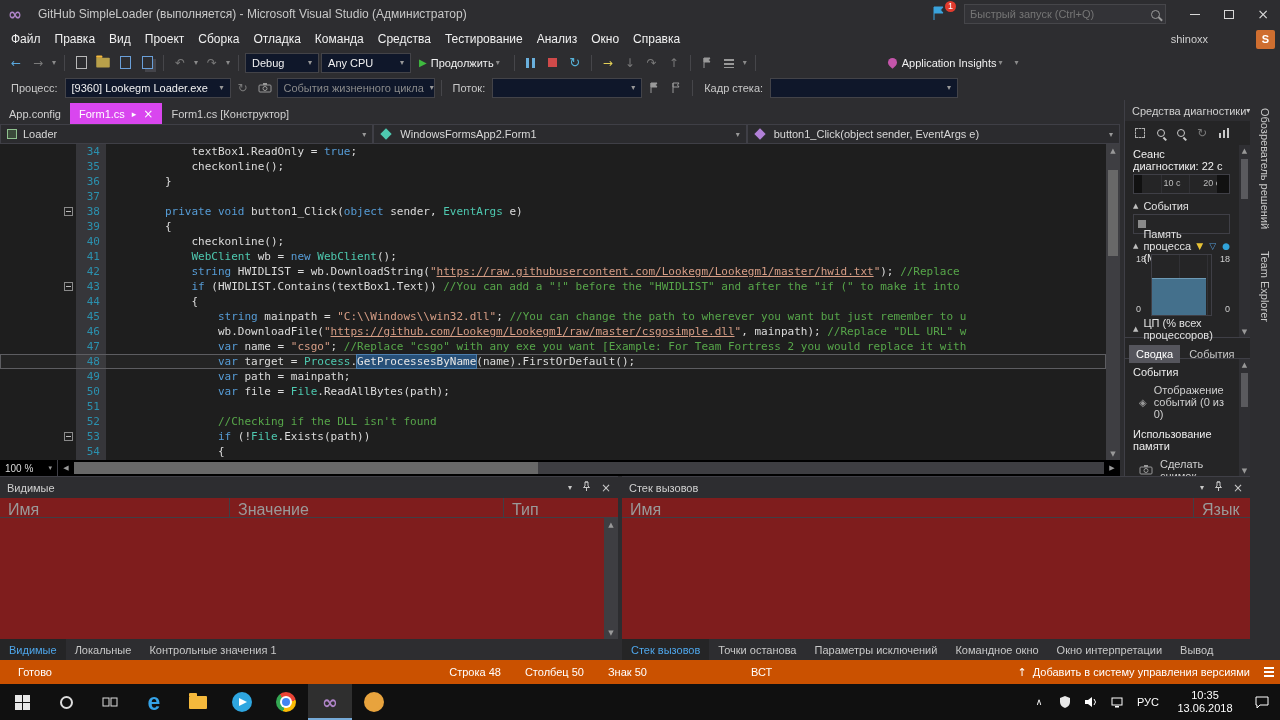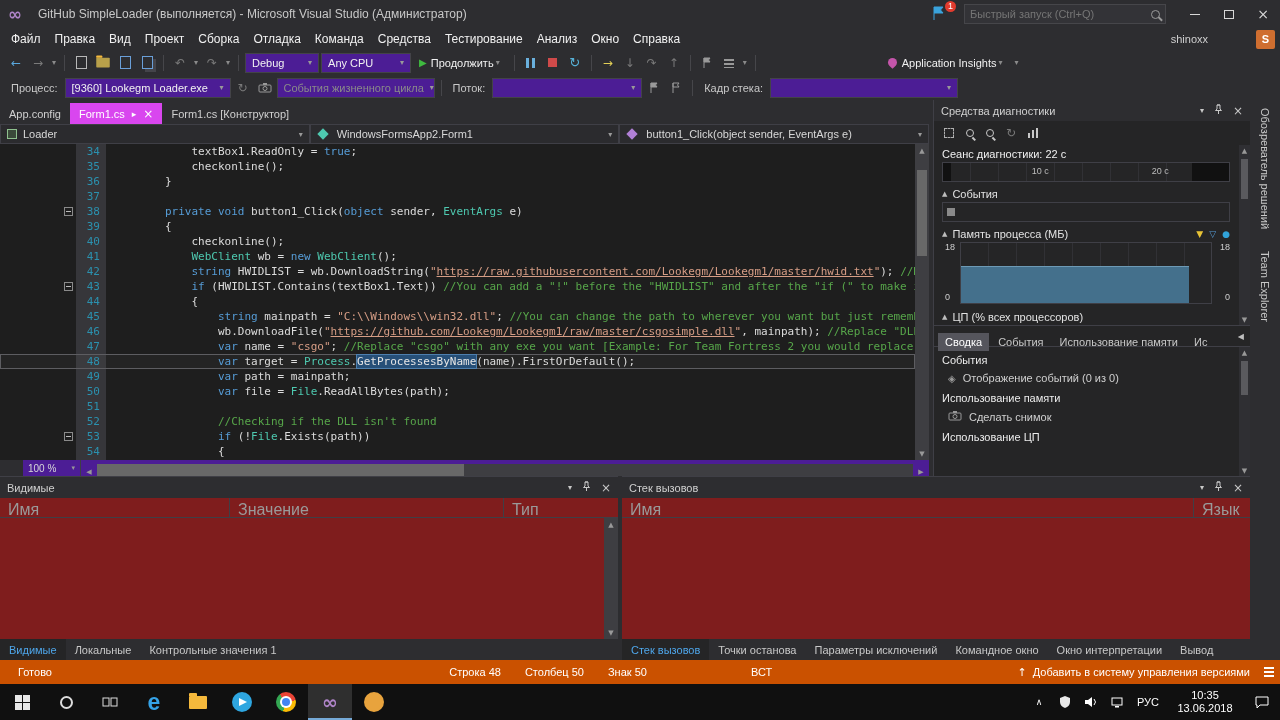--- a/index.html
+++ b/index.html
@@ -32,21 +32,21 @@
   .user-name { color:#d0d0d0; margin-right:48px; font-size:11px; }
   .avatar { width:19px; height:19px; background:#cf6e30; color:#fff; display:flex; align-items:center; justify-content:center; font-size:11px; font-weight:bold; margin-right:5px; border-radius:2px; }
 
   
   .toolbar { display:flex; align-items:center; padding:0 6px; gap:2px; }
   .tb1 { height:25px; }
   .tb2 { height:25px; }
   .tbtn { height:20px; min-width:20px; display:flex; align-items:center; justify-content:center; color:#c8c8c8; font-size:12px; }
   .tsep { width:1px; height:16px; background:#46464a; margin:0 4px; flex:none; }
   .tcaret { color:#8a8a8a; font-size:8px; padding:0 2px; }
-  .combo { height:20px; background:#4c1d95; border:1px solid #434348; display:flex; align-items:center; padding:0 6px; font-size:11px; color:#f1f1f1; white-space:nowrap; overflow:hidden; }
+  .combo { height:20px; background:#0f172a; border:1px solid #434348; display:flex; align-items:center; padding:0 6px; font-size:11px; color:#f1f1f1; white-space:nowrap; overflow:hidden; }
   .combo .caret { margin-left:auto; color:#999; font-size:8px; padding-left:6px; }
   .combo.dim { color:#8a8a8a; }
   .w-debug{width:74px} .w-cpu{width:90px} .w-proc{width:166px} .w-life{width:158px} .w-thread{width:150px} .w-frame{width:188px}
   .tlabel { color:#c8c8c8; font-size:11px; padding:0 5px; white-space:nowrap; }
   .i-back{color:#5aa7dc} .i-fwd{color:#7a7a7a}
   .i-pause { width:9px; height:10px; border-left:3px solid #6ab0dd; border-right:3px solid #6ab0dd; }
   .i-stop { width:9px; height:9px; background:#d04a4a; }
   .i-restart { color:#56b0d6; font-size:13px; }
   .i-play { color:#3fba3f; font-size:10px; margin-right:4px; }
   .i-next { color:#e2cf56; }
@@ -63,21 +63,21 @@
       linear-gradient(#c8c8c8,#c8c8c8) 4px 100%/2px 8px no-repeat,
       linear-gradient(#c8c8c8,#c8c8c8) 8px 100%/2px 10px no-repeat; }
 
   
   .main { position:relative; height:560px; padding-right:30px; }
   .top-row { height:376px; display:flex; }
   .bottom-row { height:184px; display:flex; }
   .vsplit { width:4px; background:#2d2d30; }
 
   
-  .editor-stack { width:929px; display:flex; flex-direction:column; }
+  .editor-stack { width:1120px; display:flex; flex-direction:column; }
   .doc-tabs { height:24px; display:flex; align-items:flex-end; }
   .dtab { height:21px; display:flex; align-items:center; padding:0 9px; font-size:11px; color:#d0d0d0; white-space:nowrap; }
   .dtab.active { background:#d946ef; color:#fff; }
   .run-ind { margin-left:7px; font-size:9px; }
   .tab-close { margin-left:7px; font-size:12px; }
 
   
   .navbar { height:20px; display:flex; background:#2d2d30; }
   .nav-combo { flex:1; height:20px; border:1px solid #3f3f46; background:#2b2b2e; display:flex; align-items:center; padding:0 6px; font-size:11px; color:#d8d8d8; white-space:nowrap; overflow:hidden; }
   .nav-combo .caret { margin-left:auto; color:#999; font-size:8px; padding-left:6px; }
@@ -98,21 +98,21 @@
   .foldbox { width:9px; height:9px; border:1px solid #8a8a8a; background:linear-gradient(#bbb,#bbb) center/5px 1px no-repeat #1e1e1e; }
   .tk-k{color:#569cd6} .tk-t{color:#4ec9b0} .tk-s{color:#d69d85} .tk-c{color:#57a64a} .tk-p{color:#dcdcdc}
   .tk-u{color:#d69d85; text-decoration:underline;}
   .tk-sel{color:#e6e6e6; background:#264f78; box-shadow:0 0 0 1px #4e7fae;}
   .vscroll { position:absolute; top:0; right:0; bottom:0; width:14px; background:#3e3e42; }
   .varrow { height:13px; display:flex; align-items:center; justify-content:center; color:#999; font-size:7px; }
   .varrow.bot { position:absolute; bottom:0; left:0; right:0; }
   .vthumb { position:absolute; top:26px; left:2px; right:2px; height:86px; background:#686868; }
 
   
-  .hscroll-row { height:16px; display:flex; align-items:flex-end; background:#4c1d95;margin-left:23px; }
+  .hscroll-row { height:16px; display:flex; align-items:center; background:#000000; }
   .zoom-combo { width:58px; height:16px; display:flex; align-items:center; padding:0 5px; font-size:10px; color:#d8d8d8; border-right:1px solid #3f3f46; }
   .zoom-combo .caret { margin-left:auto; font-size:7px; color:#999; }
   .h-arrow { width:16px; text-align:center; color:#999; font-size:7px; flex:none; }
   .htrack { flex:1; position:relative; height:12px; background:#3e3e42; }
   .hthumb { position:absolute; left:0; width:45%; top:0; bottom:0; background:#686868; }
 
   
   .diag { flex:1; background:#252526; border-left:1px solid #3f3f46; display:flex; flex-direction:column; overflow:hidden; }
   .p-header { height:21px; flex:none; display:flex; align-items:center; padding:0 7px; background:#2d2d30; color:#d0d0d0; font-size:11px; white-space:nowrap; }
   .p-hicons { margin-left:auto; display:flex; align-items:center; gap:9px; color:#c8c8c8; }

